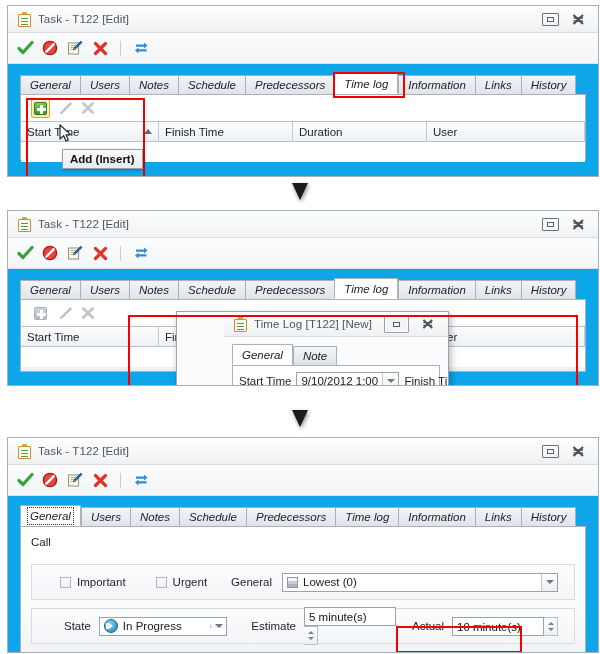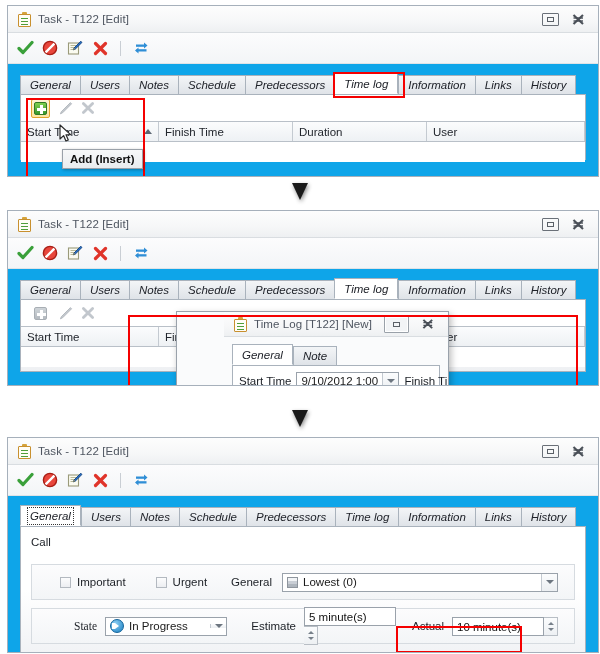--- a/index.html
+++ b/index.html
@@ -566,21 +566,21 @@
           <span class="prio-ico"></span>
           <span>Lowest (0)</span>
         </div>
         <div class="carr">
             <i class="caret"></i>
           </div>
       </div>
     </div>
 
     <div class="groupbox" style="margin-top:8px;gap:8px;">
-      <span class="flabel" style="margin-left:26px;font-family:Liberation Serif, serif;">State</span>
+      <span class="flabel" style="margin-left:16px;">State</span>
       <div class="combo" style="width:146px;align-items:center;">
         <div class="cval">
           <span class="state-ico"></span>
           <span>In Progress</span>
         </div>
         <div class="carr">
             <i class="caret"></i>
           </div>
       </div>
       <span class="flabel" style="margin-left:16px;text-align:center;">Estimate</span>

